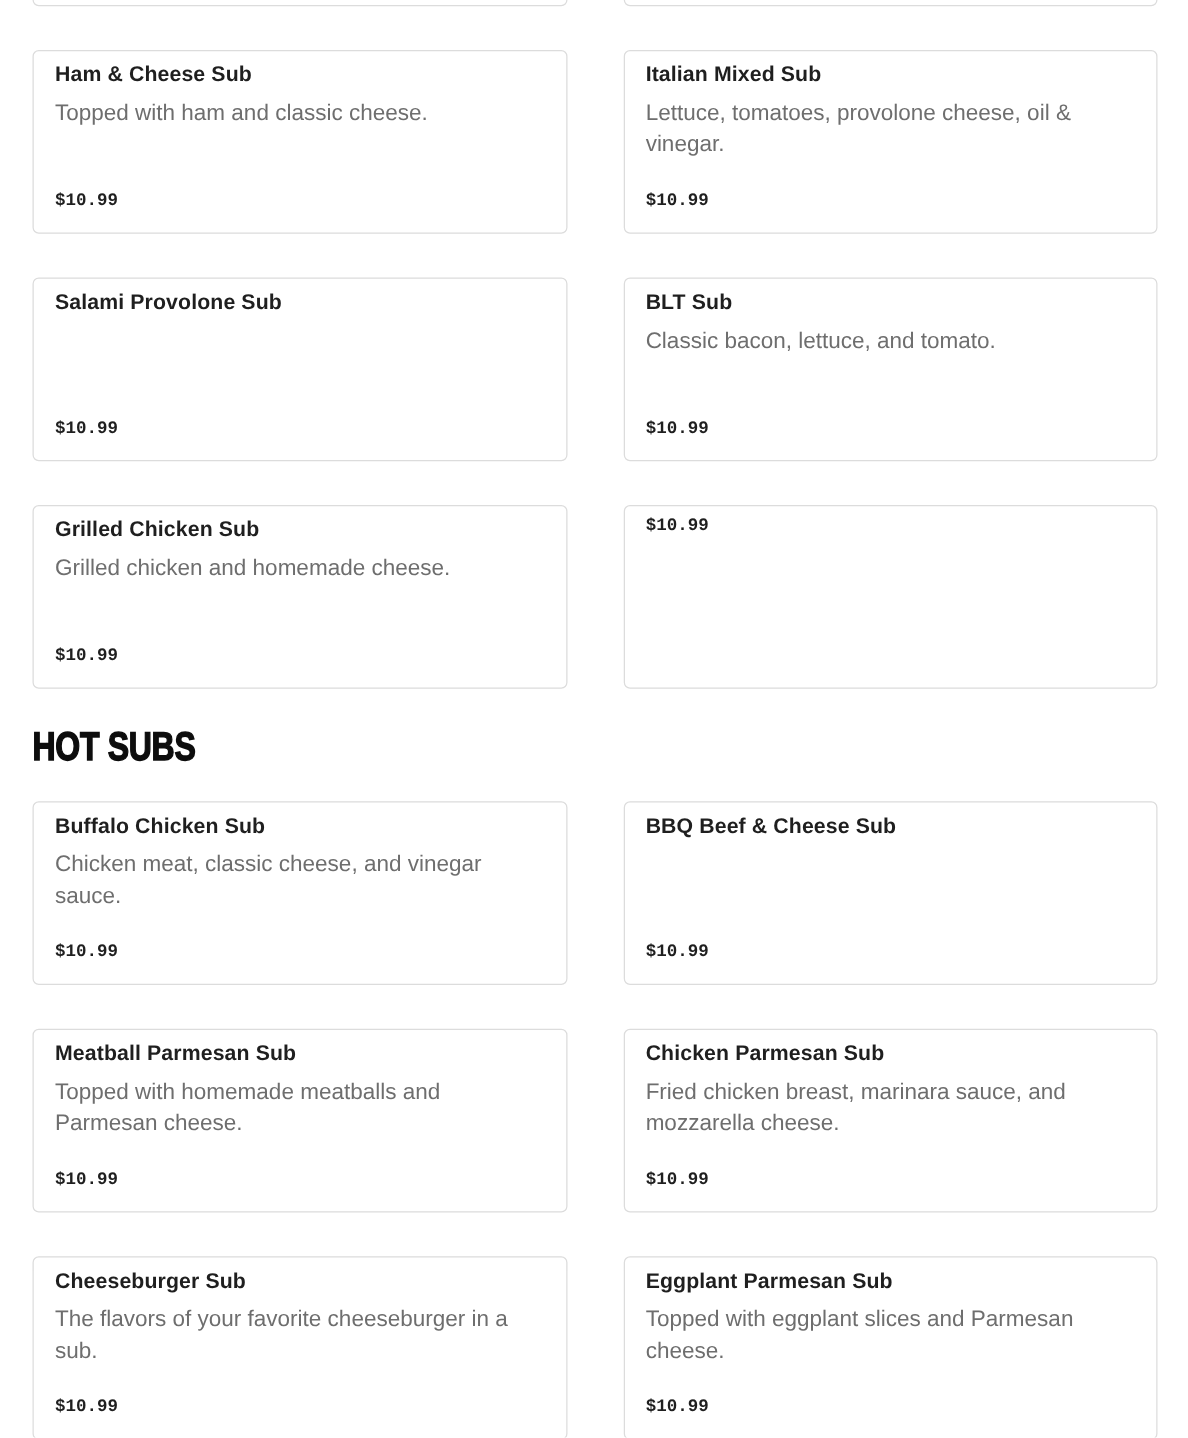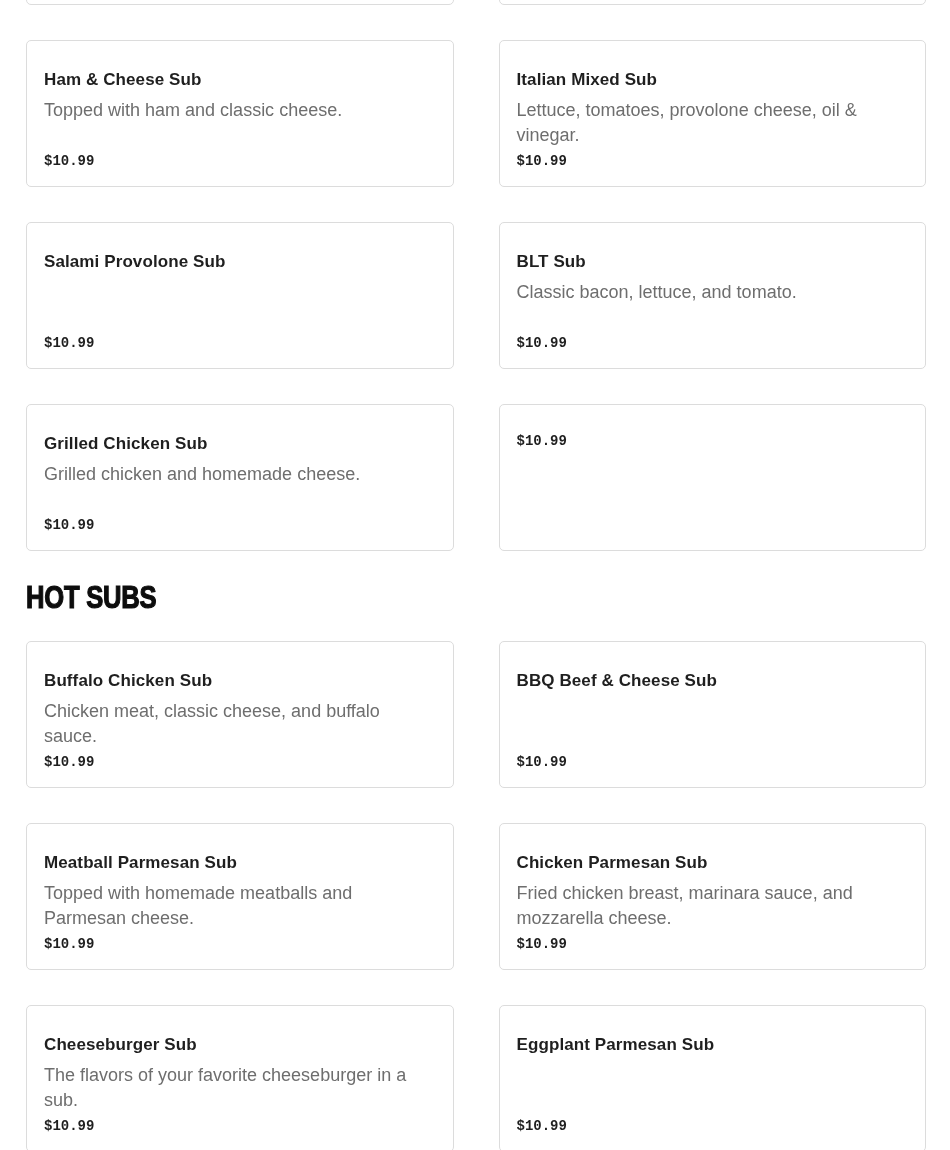--- a/index.html
+++ b/index.html
@@ -26,21 +26,21 @@
   
   .menu-grid.offset-top {
     margin-top: -142px;
   }
   .card {
     box-sizing: border-box;
     height: 147px;
     background: #ffffff;
     border: 1px solid #dcdcdc;
     border-radius: 5px;
-    padding: 28px 18px 17px 17px;
+    padding: 8px 18px 17px 17px;
     display: flex;
     flex-direction: column;
     justify-content: space-between;
     cursor: pointer;
   }
   .card-title {
     margin: 0;
     font-size: 17px;
     line-height: 1.3;
     font-weight: 700;
@@ -131,21 +131,21 @@
     </div>
   </section>
 
   <section>
     <h2 class="section-heading">HOT SUBS</h2>
     <div class="menu-grid">
 
       <article class="card">
         <div class="card-text">
           <h3 class="card-title">Buffalo Chicken Sub</h3>
-          <p class="card-desc">Chicken meat, classic cheese, and buffalo sauce.</p>
+          <p class="card-desc">Chicken meat, classic cheese, and vinegar sauce.</p>
         </div>
         <div class="card-price">$10.99</div>
       </article>
 
       <article class="card">
         <div class="card-text">
           <h3 class="card-title">BBQ Beef &amp; Cheese Sub</h3>
 
         </div>
         <div class="card-price">$10.99</div>
@@ -171,20 +171,21 @@
         <div class="card-text">
           <h3 class="card-title">Cheeseburger Sub</h3>
           <p class="card-desc">The flavors of your favorite cheeseburger in a sub.</p>
         </div>
         <div class="card-price">$10.99</div>
       </article>
 
       <article class="card">
         <div class="card-text">
           <h3 class="card-title">Eggplant Parmesan Sub</h3>
+          <p class="card-desc">Topped with eggplant slices and Parmesan cheese.</p>
         </div>
         <div class="card-price">$10.99</div>
       </article>
 
     </div>
   </section>
 
 </main>
 
 </body></html>

